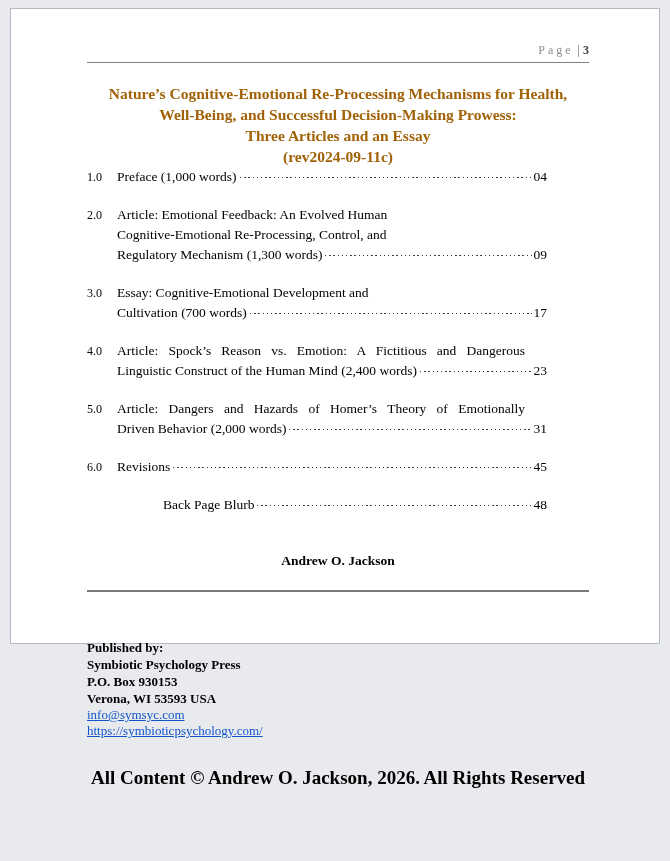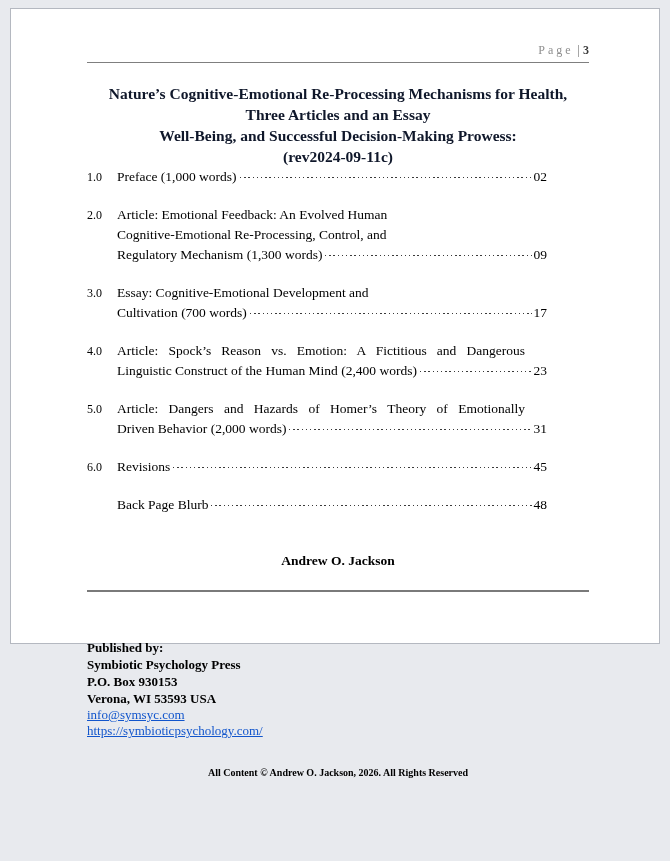--- a/index.html
+++ b/index.html
@@ -52,34 +52,34 @@
     border-top: 1.5px solid #7f7f7f;
     margin: 3px 0 0 0;
   }
   
   .doc-title {
     margin-top: 20px;
     text-align: center;
     font-weight: bold;
     font-size: 15.5px;
     line-height: 21px;
-    color: #0f172a;
+    color: #a16207;
   }
   
   .toc {
     padding-right: 42px;
     font-size: 13.5px;
     line-height: 20px;
     color: #000;
   }
   .toc-entry {
     display: flex;
     margin-bottom: 18px;
   }
-  .toc-entry:last-child { margin-bottom: 0; }
+  .toc-entry:last-child { margin-bottom: 0; gap: 46px; }
   .toc-num {
     width: 30px;
     flex: 0 0 30px;
     font-size: 12px;
   }
   .toc-body { flex: 1; min-width: 0; }
   .toc-line-last {
     display: flex;
     align-items: baseline;
   }
@@ -122,21 +122,21 @@
   .pub-link {
     display: block;
     font-weight: normal;
     line-height: 16px;
     text-decoration: underline;
   }
   .footer-copyright {
     margin-top: 28px;
     text-align: center;
     font-weight: bold;
-    font-size: 10px;
+    font-size: 19px;
     color: #000;
   }
   .bottom-rule {
     position: absolute;
     left: 76px;
     right: 70px;
     bottom: 51px;
     border: none;
     border-top: 2px solid #7a7a7a;
     margin: 0;
@@ -150,34 +150,34 @@
 
     <div class="page-header-line">
       <span class="hdr-page-label">Page</span>
       <span class="hdr-sep">|</span>
       <span class="hdr-page-num">3</span>
     </div>
     <hr class="header-rule">
 
     <div class="doc-title">
       <div>Nature’s Cognitive-Emotional Re-Processing Mechanisms for Health,</div>
+      <div>Well-Being, and Successful Decision-Making Prowess:</div>
       <div>Three Articles and an Essay</div>
-      <div>Well-Being, and Successful Decision-Making Prowess:</div>
       <div>(rev2024-09-11c)</div>
     </div>
 
     <div class="toc">
 
       <div class="toc-entry">
         <span class="toc-num">1.0</span>
         <div class="toc-body">
           <div class="toc-line-last">
             <span class="toc-text">Preface (1,000 words)</span>
             <span class="leader"></span>
-            <span class="toc-page">02</span>
+            <span class="toc-page">04</span>
           </div>
         </div>
       </div>
 
       <div class="toc-entry">
         <span class="toc-num">2.0</span>
         <div class="toc-body">
           <div>Article: Emotional Feedback: An Evolved Human</div>
           <div>Cognitive-Emotional Re-Processing, Control, and</div>
           <div class="toc-line-last">

